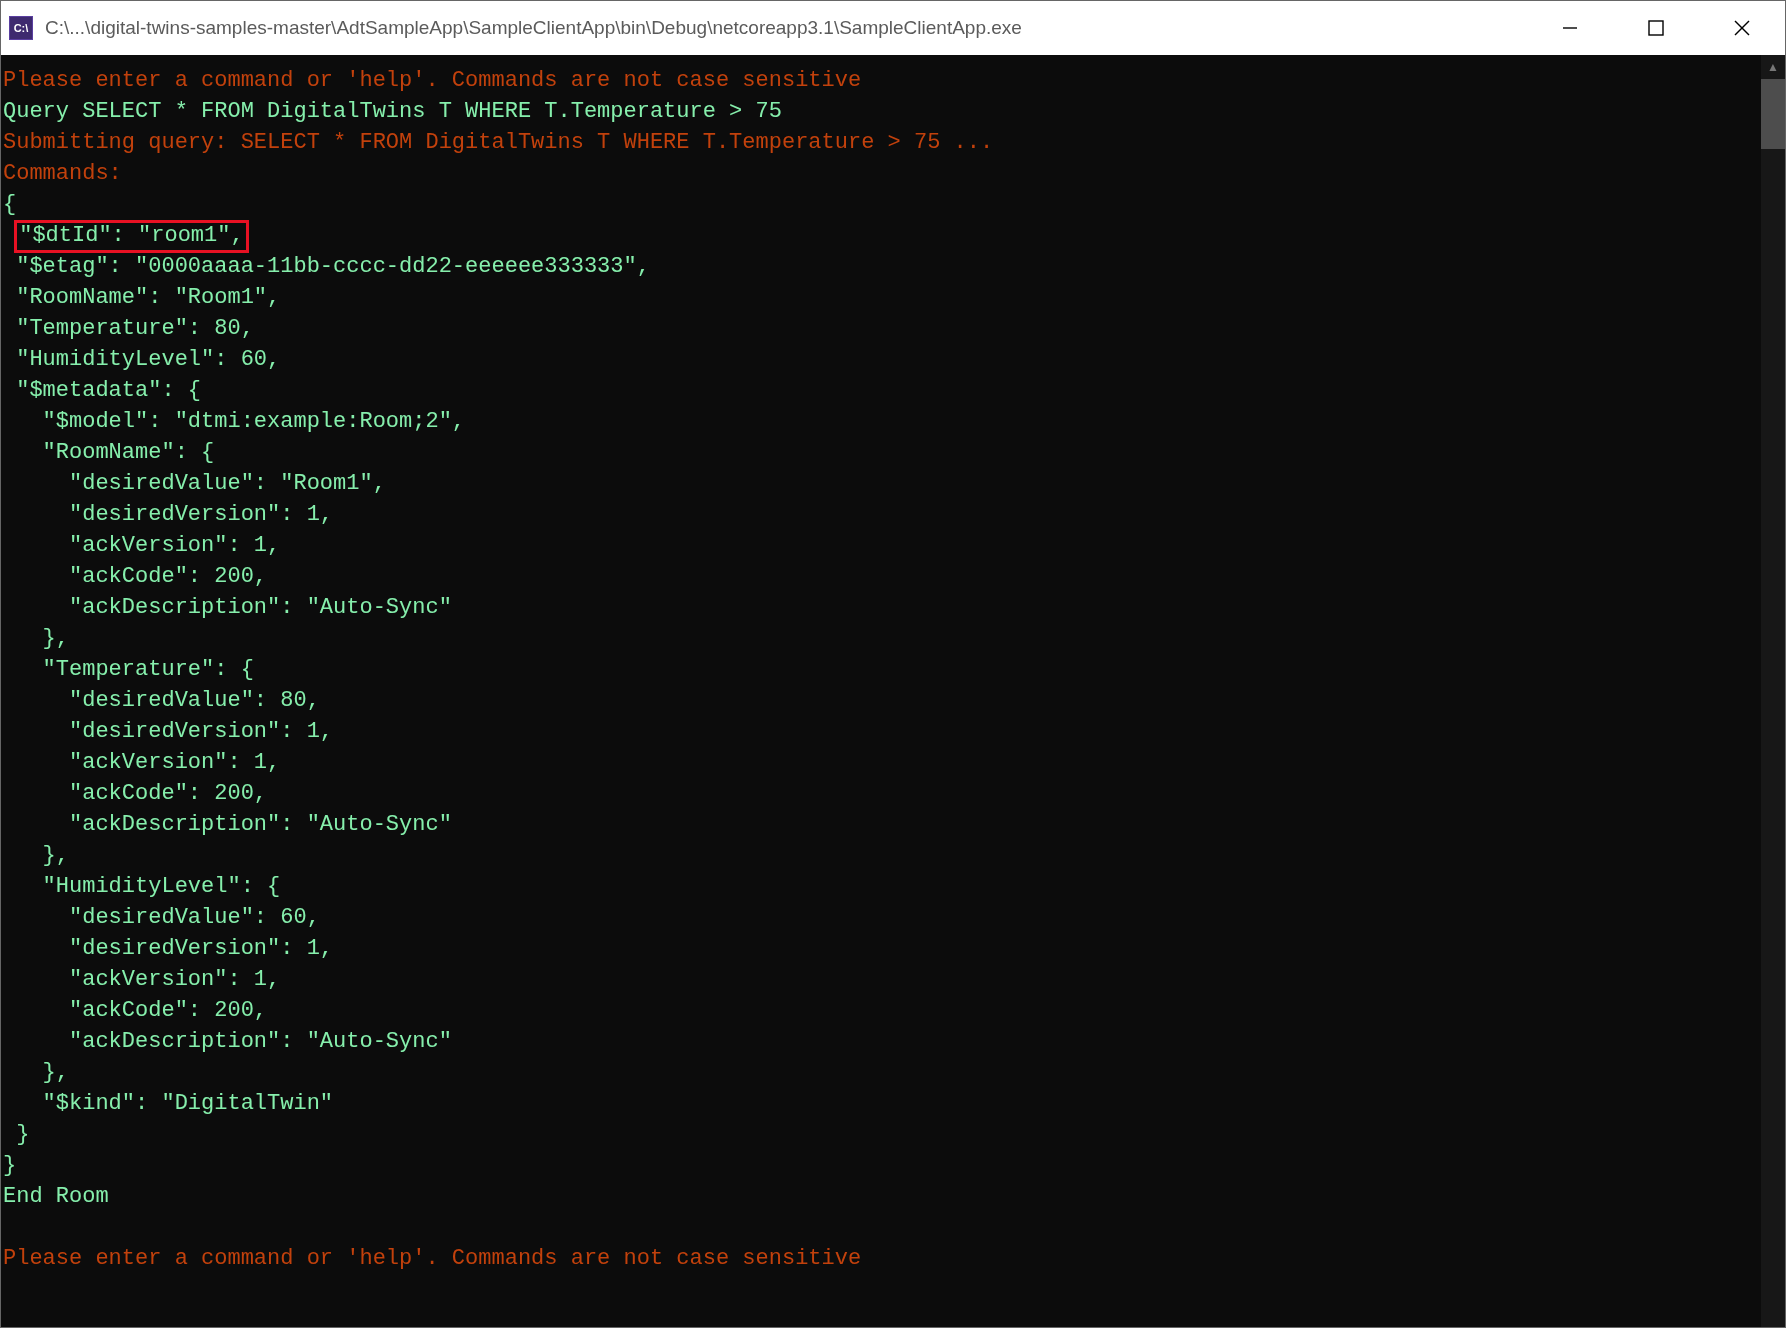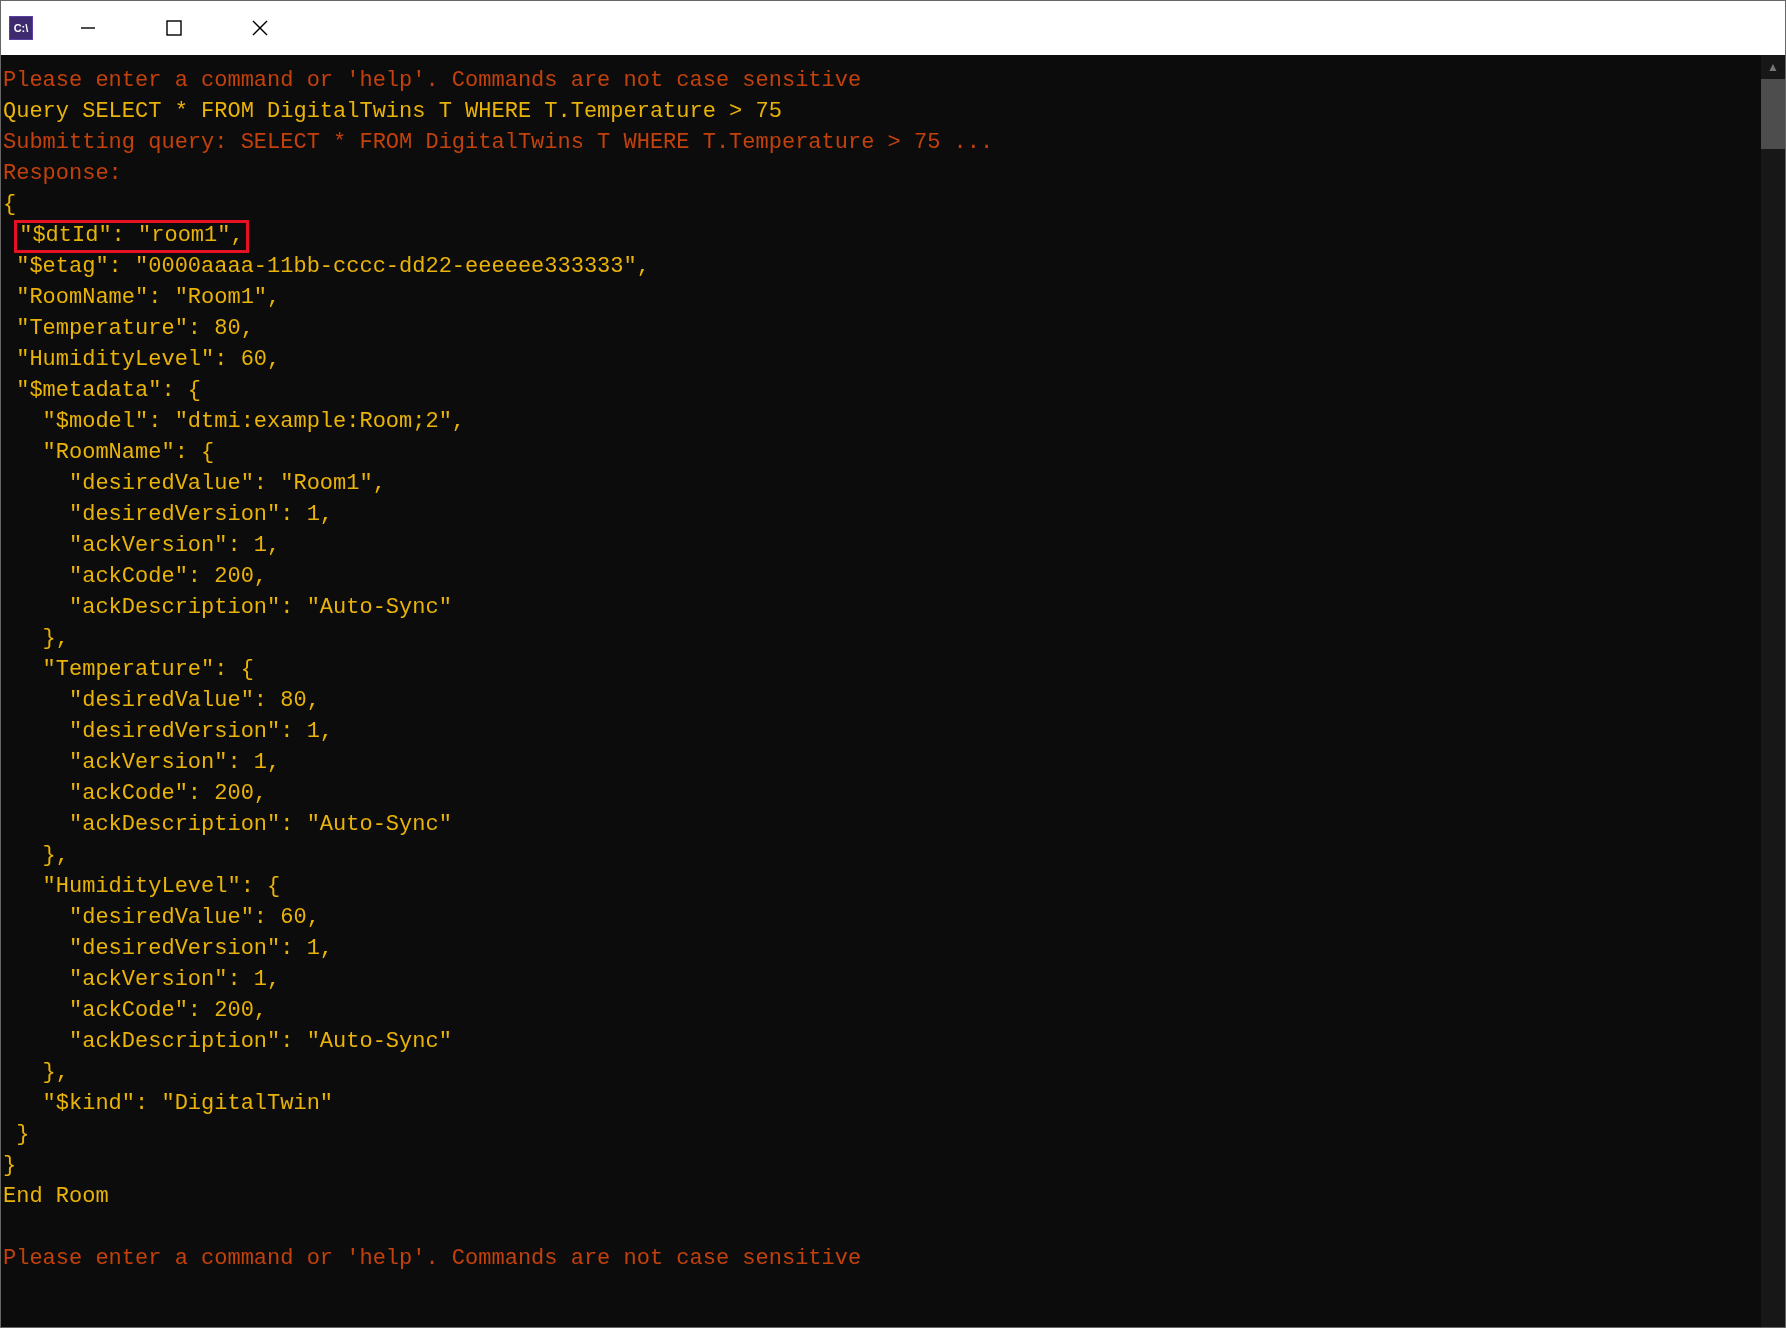--- a/index.html
+++ b/index.html
@@ -93,34 +93,35 @@
   }
   .scroll-thumb {
     position: absolute;
     top: 24px;
     left: 0;
     width: 24px;
     height: 70px;
     background: #4d4d4d;
   }
   .yellow { color: #c2410c; }
-  .white  { color: #eab308; }
+  .white  { color: #86efac; }
   .hl {
     border: 3px solid #e81123;
     padding: 0 2px 2px 2px;
     margin-left: -2px;
   }
 </style>
 </head>
 <body>
 
 <div class="window">
 
   <div class="titlebar">
     <div class="titlebar-icon">C:\</div>
+    <div class="titlebar-title">C:\...\digital-twins-samples-master\AdtSampleApp\SampleClientApp\bin\Debug\netcoreapp3.1\SampleClientApp.exe</div>
     <div class="titlebar-controls">
       <div class="titlebar-btn">
         <svg width="18" height="18" viewBox="0 0 18 18">
             <line x1="2" y1="9" x2="16" y2="9"></line>
           </svg>
       </div>
       <div class="titlebar-btn">
         <svg width="18" height="18" viewBox="0 0 18 18">
             <rect x="2" y="2" width="14" height="14"></rect>
           </svg>
@@ -131,21 +132,21 @@
             <line x1="16" y1="2" x2="2" y2="16"></line>
           </svg>
       </div>
     </div>
   </div>
 
   <div class="console-wrap">
     <div class="console"><span class="yellow">Please enter a command or 'help'. Commands are not case sensitive</span>
 <span class="white">Query SELECT * FROM DigitalTwins T WHERE T.Temperature &gt; 75</span>
 <span class="yellow">Submitting query: SELECT * FROM DigitalTwins T WHERE T.Temperature &gt; 75 ...</span>
-<span class="yellow">Response:</span>
+<span class="yellow">Commands:</span>
 <span class="white">{</span>
  <span class="white hl">"$dtId": "room1",</span>
 <span class="white"> "$etag": "0000aaaa-11bb-cccc-dd22-eeeeee333333",</span>
 <span class="white"> "RoomName": "Room1",</span>
 <span class="white"> "Temperature": 80,</span>
 <span class="white"> "HumidityLevel": 60,</span>
 <span class="white"> "$metadata": {</span>
 <span class="white">   "$model": "dtmi:example:Room;2",</span>
 <span class="white">   "RoomName": {</span>
 <span class="white">     "desiredValue": "Room1",</span>

